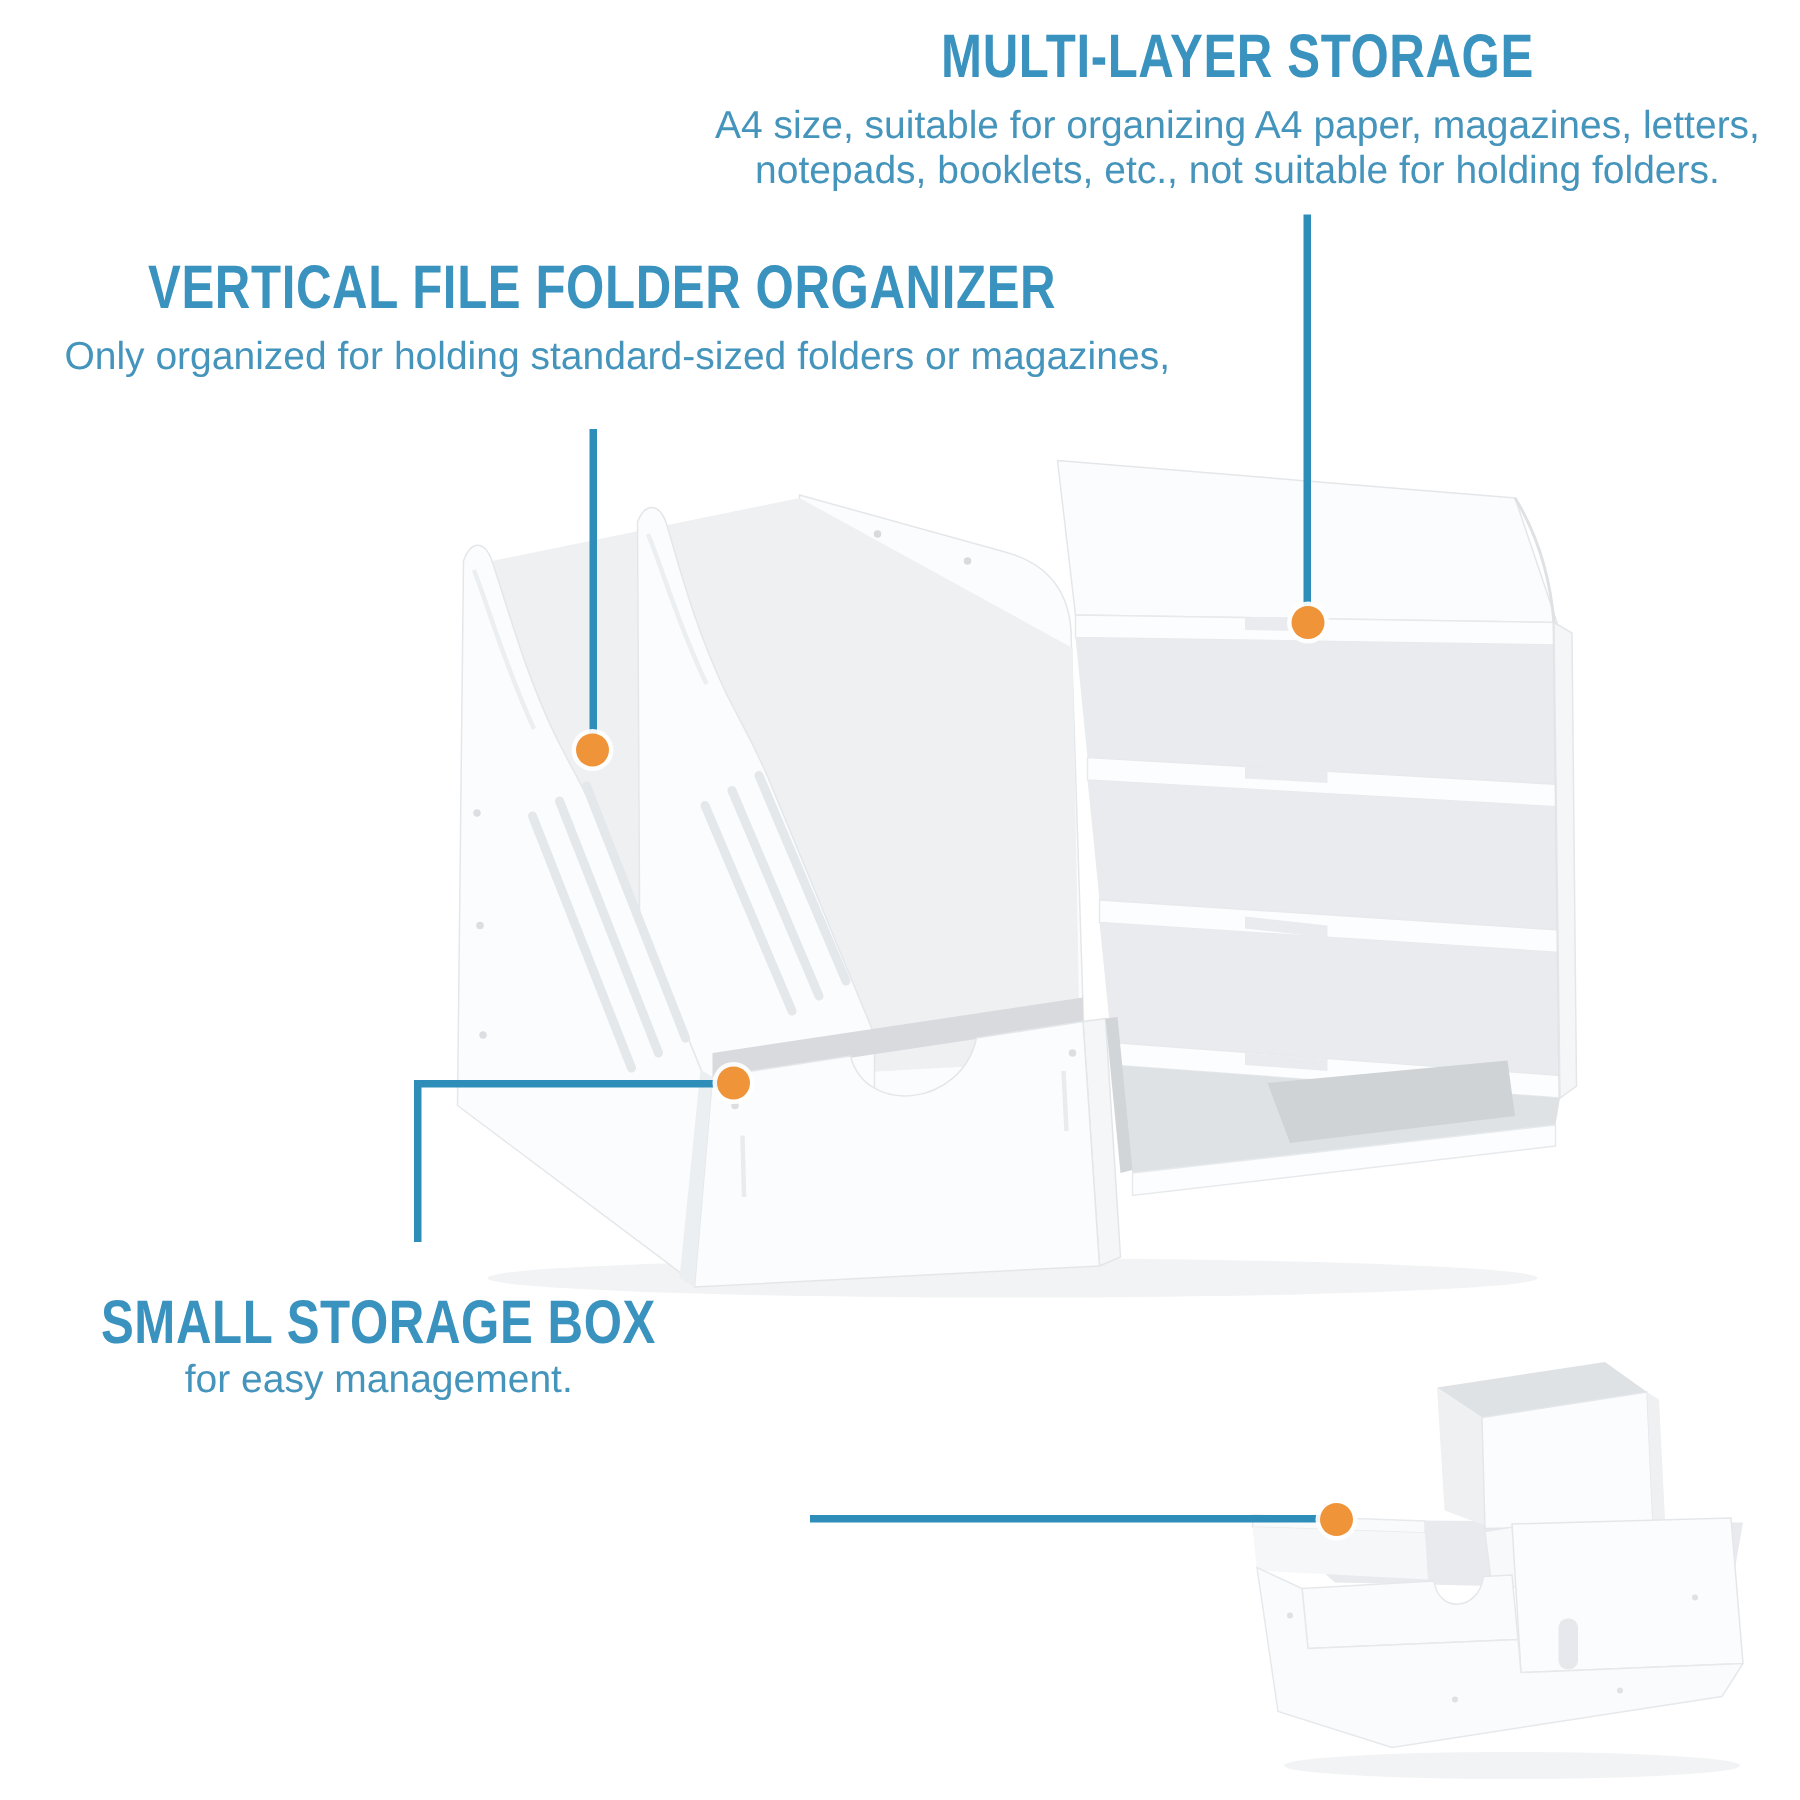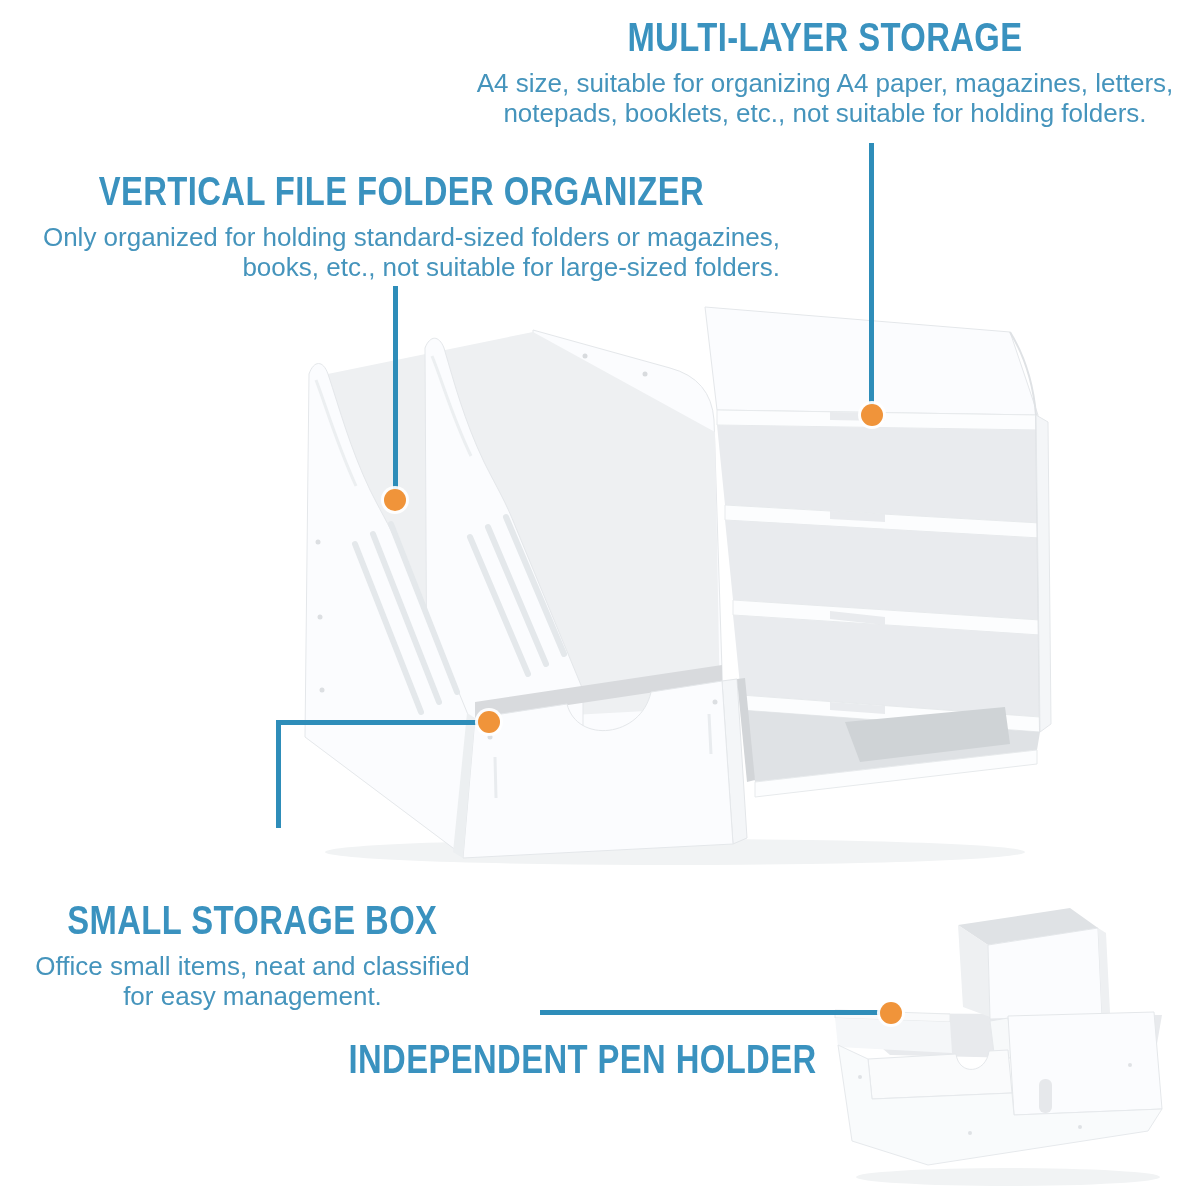--- a/index.html
+++ b/index.html
@@ -141,26 +141,23 @@
 
   <div class="callout" style="left:420px;top:14px;width:810px;">
     <h2><span class="t">MULTI-LAYER STORAGE</span></h2>
     <div class="desc first">A4 size, suitable for organizing A4 paper, magazines, letters,</div>
     <div class="desc">notepads, booklets, etc., not suitable for holding folders.</div>
   </div>
 
   <div class="callout" style="left:0px;top:168px;width:780px;text-align:right;">
     <h2><span class="t">VERTICAL FILE FOLDER ORGANIZER</span></h2>
     <div class="desc first">Only organized for holding standard-sized folders or magazines,</div>
-    <div class="desc">books, etc., not suitable for large-sized folders.</div>
   </div>
 
-  <div class="callout" style="left:0px;top:858px;width:505px;margin-top:39px;">
+  <div class="callout" style="left:0px;top:858px;width:505px;">
     <h2><span class="t">SMALL STORAGE BOX</span></h2>
-    <div class="desc first">Office small items, neat and classified</div>
     <div class="desc">for easy management.</div>
   </div>
 
   <div class="callout" style="left:290px;top:1036px;width:456px;">
-    <h2><span class="t">INDEPENDENT PEN HOLDER</span></h2>
   </div>
 
 </div>
 
 </body></html>

